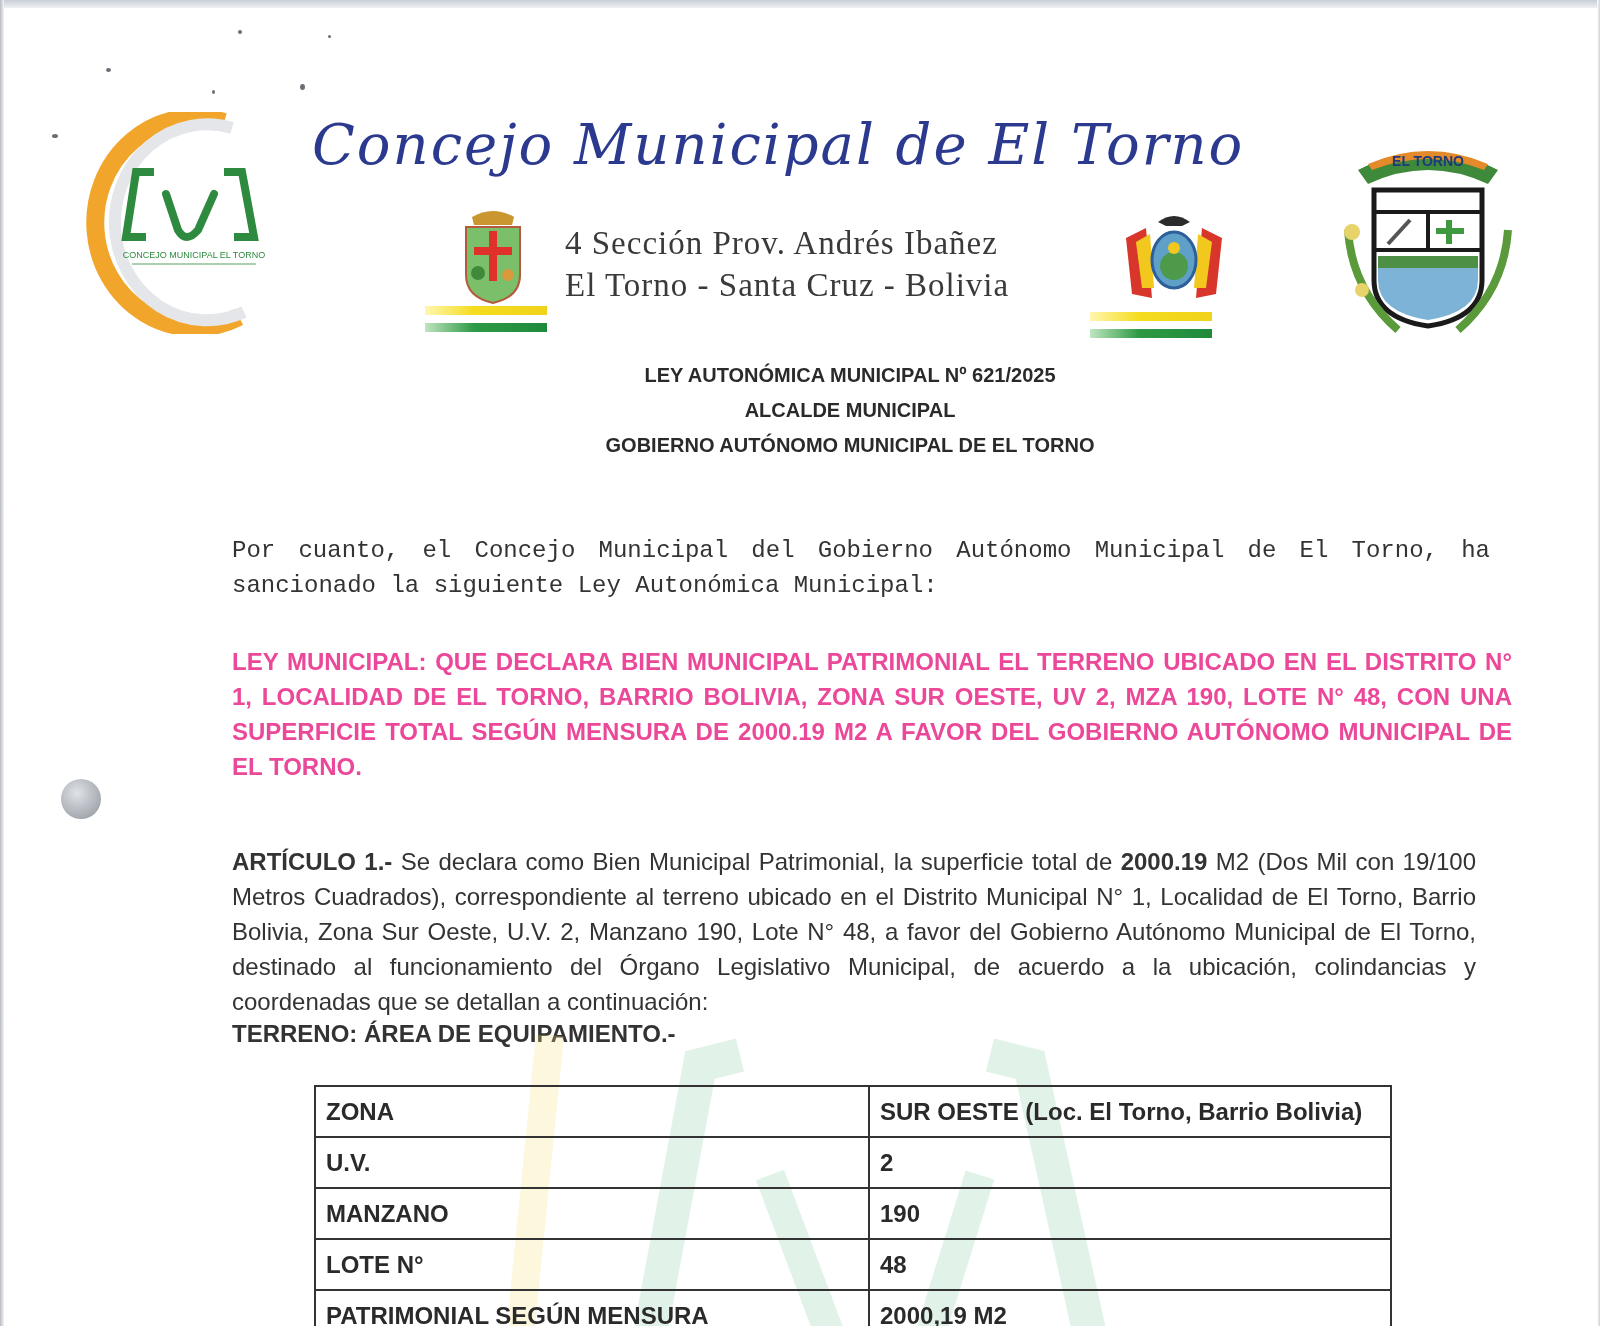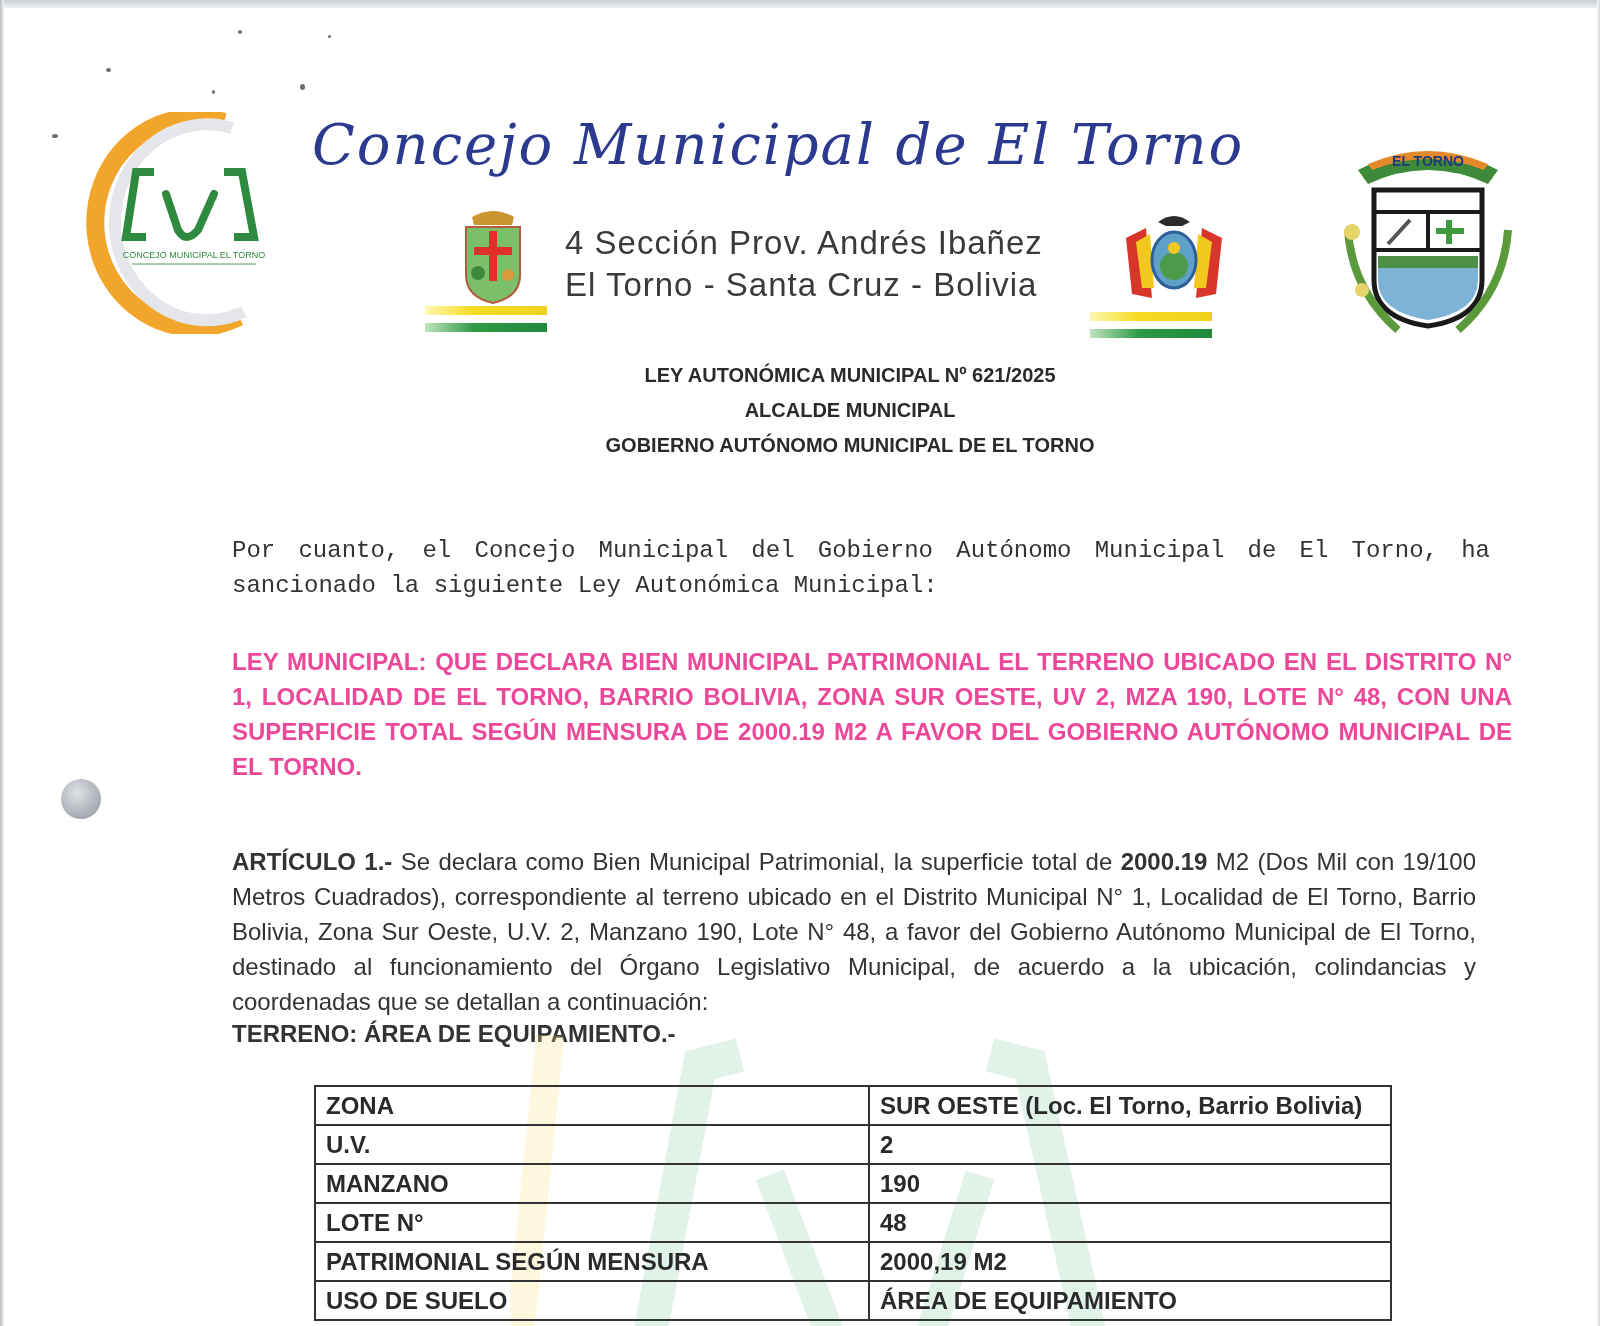--- a/index.html
+++ b/index.html
@@ -35,21 +35,21 @@
 
     .title-script {
       position: absolute; left: 285px; top: 112px; width: 1060px;
       font-family: "DejaVu Serif", serif; font-style: italic;
       font-size: 56px; color: #2b3a8f; letter-spacing: 2px;
       white-space: nowrap;
       margin-left: 27px;
     }
     .subtitle {
       position: absolute; left: 565px; top: 222px;
-      font-family: Liberation Sans, sans-serif; font-size: 33px;
+      font-family: Liberation Serif, serif; font-size: 33px;
       color: #3a3a3a; line-height: 42px; letter-spacing: 1px;
     }
 
     .heading-block {
       position: absolute; left: 300px; top: 358px; width: 1100px;
       text-align: center; font-weight: bold; font-size: 20px; line-height: 35px;
       color: #2a2a2a;
     }
 
     .para {
@@ -67,21 +67,21 @@
       background: radial-gradient(circle at 40% 35%, #dfe2e7, #9ea3aa 80%);
     }
 
     .watermark { position: absolute; left: 510px; top: 1035px; width: 620px; height: 300px; opacity: 0.25; }
 
     table.terreno {
       position: absolute; left: 314px; top: 1085px; width: 1078px;
       border-collapse: collapse; font-weight: bold; font-size: 24px; color: #2a2a2a;
     }
     table.terreno td {
-      border: 2px solid #333; padding: 2px 10px; height: 33px; line-height: 32px;
+      border: 2px solid #333; padding: 8px 10px; height: 33px; line-height: 32px;
     }
     table.terreno td.k { width: 532px; }
   </style>
 </head>
 <body>
 
 <div class="scan-top"></div>
 <div class="scan-left"></div>
 <div class="scan-right"></div>
 

